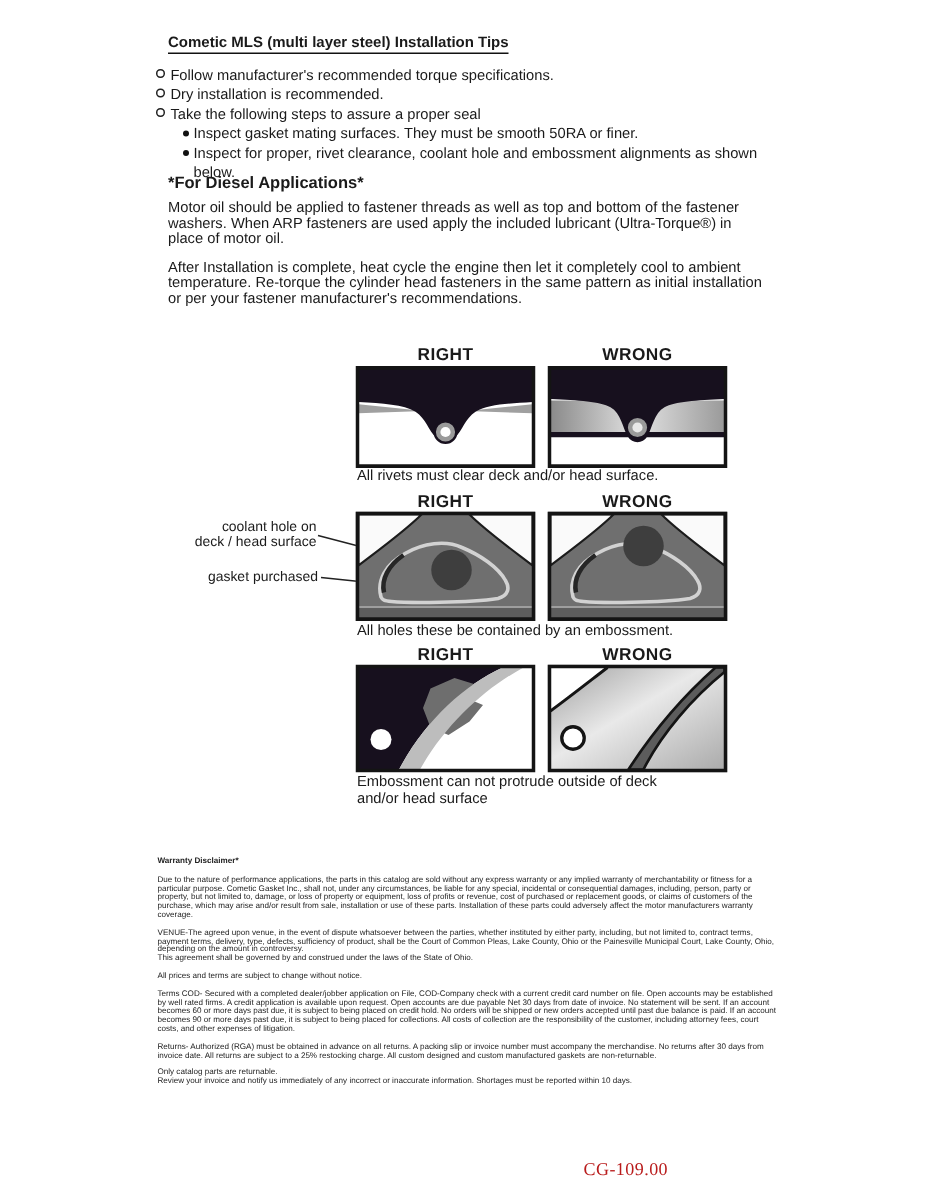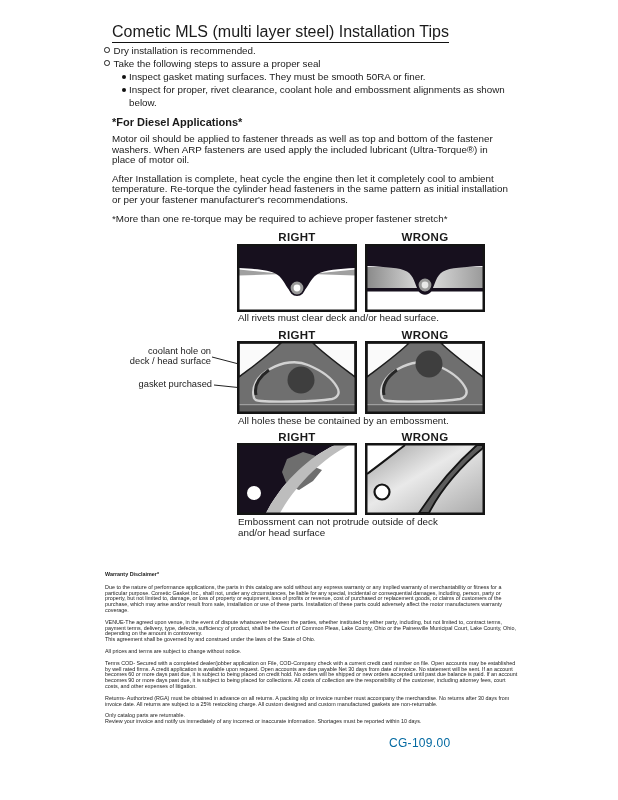--- a/index.html
+++ b/index.html
@@ -3,51 +3,55 @@
 <meta charset="utf-8">
 <style>
   html,body{margin:0;padding:0;background:#e8e8e8;}
   .page{
     position:relative;width:618px;height:800px;background:#ffffff;
     font-family:"Liberation Sans",sans-serif;color:#1a1a1a;overflow:hidden;
     margin:0 auto;
   }
   
   .title{
-    position:absolute;left:112px;top:23px;font-size:16px;font-weight:normal;
+    position:absolute;left:112px;top:23px;font-size:10px;font-weight:bold;
     border-bottom:1.6px solid #111;padding-bottom:1px;white-space:nowrap;
   }
   .tips{position:absolute;left:104px;top:44px;width:430px;font-size:9.8px;line-height:13px;}
   .b-row{display:flex;align-items:baseline;}
   .b-row.sub{padding-left:18px;}
   .ring{width:3.6px;height:3.6px;border:1px solid #222;border-radius:50%;display:inline-block;flex:0 0 auto;margin-right:4px;position:relative;top:-1px;}
   .dot{width:4px;height:4px;background:#111;border-radius:50%;display:inline-block;flex:0 0 auto;margin-right:3px;position:relative;top:-1px;}
   .diesel{position:absolute;left:112px;top:117px;width:400px;font-size:9.8px;line-height:10.3px;}
   .diesel .dh{font-weight:bold;font-size:11px;margin-bottom:7px;}
   .diesel p{margin:0 0 9px 0;}
   
   .fig-label{position:absolute;width:120px;text-align:center;font-size:11.5px;font-weight:bold;letter-spacing:.3px;}
   .panel{position:absolute;display:block;}
   .caption{position:absolute;font-size:9.8px;line-height:11px;}
   .callout{position:absolute;font-size:9.3px;line-height:10px;text-align:right;}
   
   .fine{position:absolute;left:105px;top:572px;width:413px;font-size:5.4px;line-height:5.8px;color:#222;}
   .fine .fh{font-weight:bold;margin:0 0 7px 0;}
   .fine p{margin:0 0 6px 0;}
   .fine p.tight{margin:0;}
-  .footer-num{position:absolute;left:389px;top:736px;font-size:12px;letter-spacing:.3px;color:#0369a1;}
+  .footer-num{position:absolute;left:389px;top:772px;font-size:12px;letter-spacing:.3px;color:#b91c1c;font-family:Liberation Serif, serif;}
 </style>
 </head>
 <body>
 
 <div class="page">
 
   <div class="title">Cometic MLS (multi layer steel) Installation Tips</div>
 
   <div class="tips">
+    <div class="b-row">
+      <span class="ring"></span>
+      <span>Follow manufacturer's recommended torque specifications.</span>
+    </div>
     <div class="b-row">
       <span class="ring"></span>
       <span>Dry installation is recommended.</span>
     </div>
     <div class="b-row">
       <span class="ring"></span>
       <span>Take the following steps to assure a proper seal</span>
     </div>
     <div class="b-row sub">
       <span class="dot"></span>
@@ -56,21 +60,20 @@
     <div class="b-row sub">
       <span class="dot"></span>
       <span>Inspect for proper, rivet clearance, coolant hole and embossment alignments as shown below.</span>
     </div>
   </div>
 
   <div class="diesel">
     <div class="dh">*For Diesel Applications*</div>
     <p>Motor oil should be applied to fastener threads as well as top and bottom of the fastener washers. When ARP fasteners are used apply the included lubricant (Ultra-Torque®) in place of motor oil.</p>
     <p>After Installation is complete, heat cycle the engine then let it completely cool to ambient temperature. Re-torque the cylinder head fasteners in the same pattern as initial installation or per your fastener manufacturer's recommendations.</p>
-    <p>*More than one re-torque may be required to achieve proper fastener stretch*</p>
   </div>
 
   <div class="fig-label" style="left:237px;top:231px;">RIGHT</div>
   <div class="fig-label" style="left:365px;top:231px;">WRONG</div>
 
   <svg class="panel" style="left:237px;top:244px;" width="120" height="68" viewBox="0 0 120 68">
     <rect x="0" y="0" width="120" height="68" fill="#ffffff"></rect>
     <polygon points="2,25.5 46,30 2,31.5" fill="#a0a0a0"></polygon>
     <polygon points="118,25.5 74,30 118,31.5" fill="#a0a0a0"></polygon>
     <path d="M2 2 H118 V24 C102 25 88 25.5 80 30.5 C73 35 71.5 43 66 48 C62.5 51 57.5 51 54 48 C48.5 43 47 35 40 30.5 C32 25.5 18 25 2 24 Z" fill="#17101e"></path>

